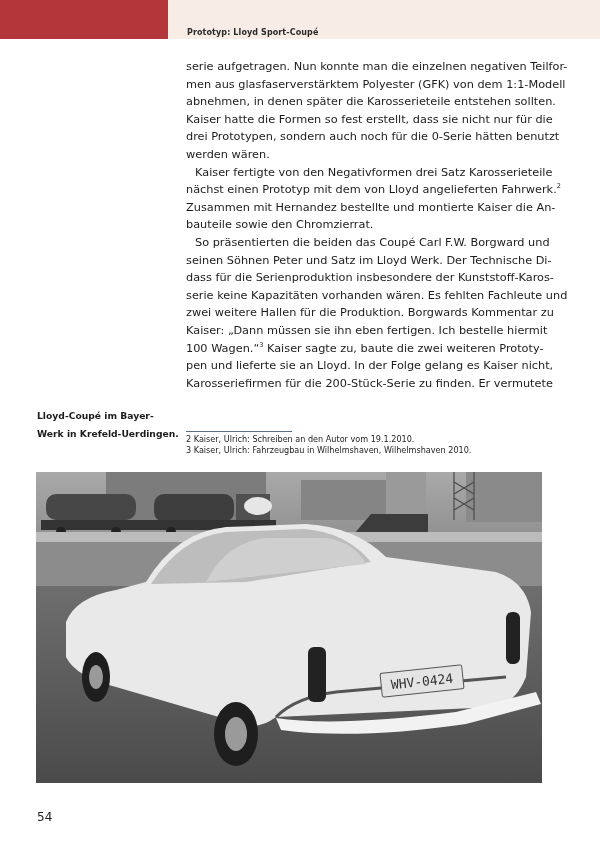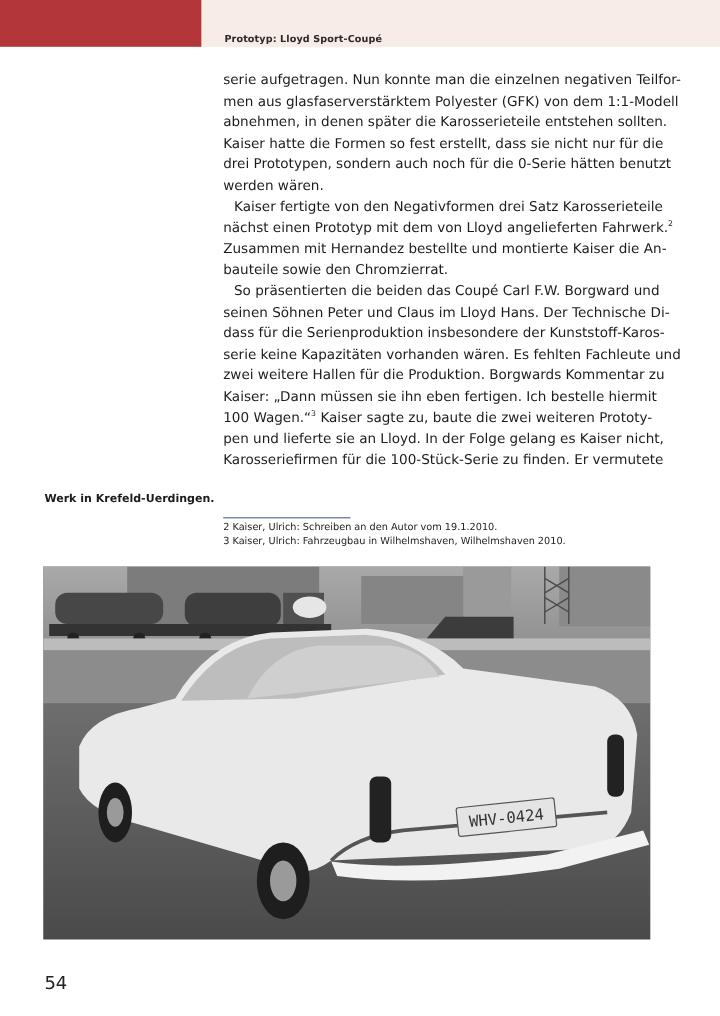--- a/index.html
+++ b/index.html
@@ -42,21 +42,21 @@
     font-size: 8.1px; line-height: 11px; color: #222;
   }
   .footnotes div { white-space: nowrap; }
   .photo {
     position: absolute; left: 36px; top: 472px; width: 506px; height: 311px;
     overflow: hidden; background: #8a8a8a;
   }
   .photo svg { display: block; }
   .page-number {
     position: absolute; left: 37px; top: 810px;
-    font-size: 15px; color: #222;
+    font-size: 12px; color: #222;
   }
 </style>
 </head>
 <body>
 
 <div class="header-red"></div>
 <div class="header-band"></div>
 <div class="running-head">Prototyp: Lloyd Sport-Coupé</div>
 
 <div class="body-text">
@@ -69,32 +69,33 @@
     <span class="line last">werden wären.</span>
   </p>
   <p>
     <span class="line" style="padding-left:9px">Kaiser fertigte von den Negativformen drei Satz Karosserieteile</span>
     <span class="line last"><span>nächst einen Prototyp mit dem von Lloyd angelieferten Fahrwerk.</span><sup>2</sup></span>
     <span class="line">Zusammen mit Hernandez bestellte und montierte Kaiser die An-</span>
     <span class="line last">bauteile sowie den Chromzierrat.</span>
   </p>
   <p>
     <span class="line" style="padding-left:9px">So präsentierten die beiden das Coupé Carl F.W. Borgward und</span>
-    <span class="line">seinen Söhnen Peter und Claus im Lloyd Hans. Der Technische Di-</span>
+    <span class="line">seinen Söhnen Peter und Satz im Lloyd Werk. Der Technische Di-</span>
     <span class="line">dass für die Serienproduktion insbesondere der Kunststoff-Karos-</span>
     <span class="line">serie keine Kapazitäten vorhanden wären. Es fehlten Fachleute und</span>
     <span class="line">zwei weitere Hallen für die Produktion. Borgwards Kommentar zu</span>
     <span class="line">Kaiser: „Dann müssen sie ihn eben fertigen. Ich bestelle hiermit</span>
     <span class="line last"><span>100 Wagen.“</span><sup>3</sup><span> Kaiser sagte zu, baute die zwei weiteren Prototy-</span></span>
     <span class="line">pen und lieferte sie an Lloyd. In der Folge gelang es Kaiser nicht,</span>
-    <span class="line">Karosseriefirmen für die 100-Stück-Serie zu finden. Er vermutete</span>
+    <span class="line">Karosseriefirmen für die 200-Stück-Serie zu finden. Er vermutete</span>
   </p>
 </div>
 
 <div class="caption">
+  <div>Lloyd-Coupé im Bayer-</div>
   <div>Werk in Krefeld-Uerdingen.</div>
 </div>
 
 <div class="fn-rule"></div>
 <div class="footnotes">
   <div>2  Kaiser, Ulrich: Schreiben an den Autor vom 19.1.2010.</div>
   <div>3  Kaiser, Ulrich: Fahrzeugbau in Wilhelmshaven, Wilhelmshaven 2010.</div>
 </div>
 
 <div class="photo">

